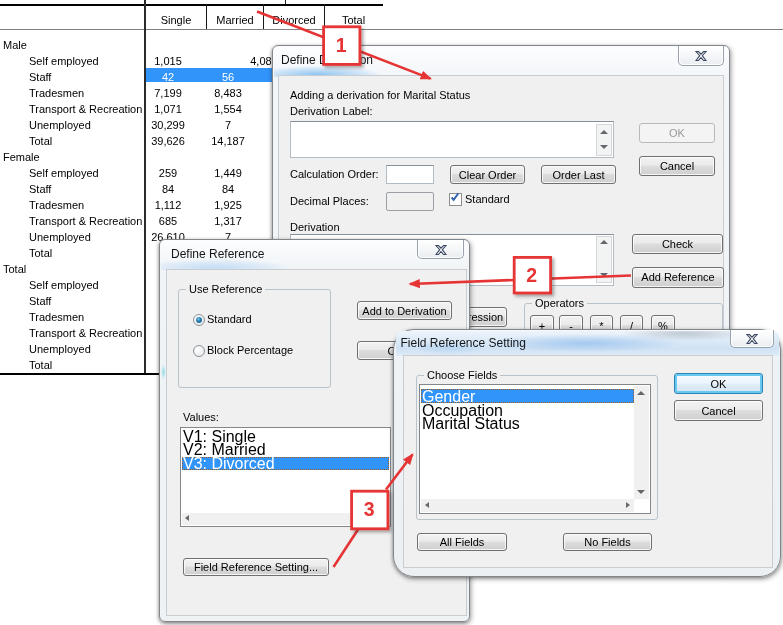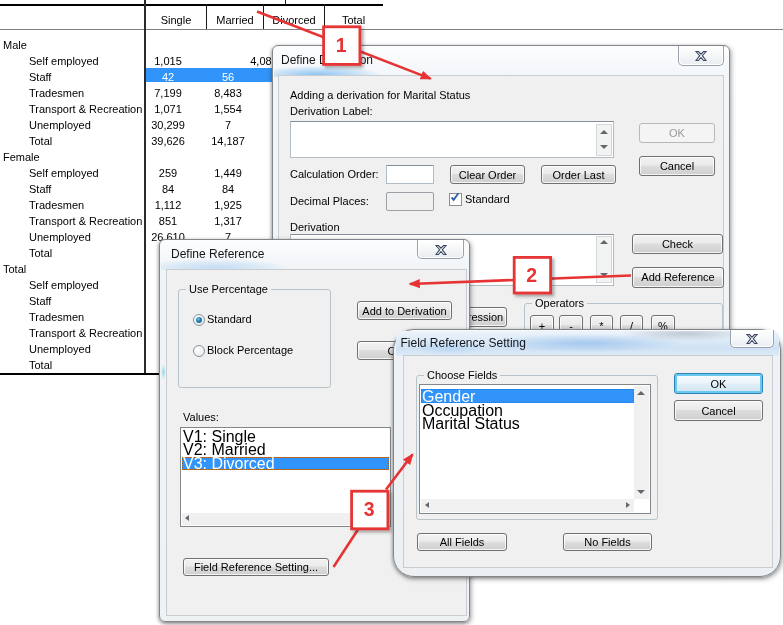--- a/index.html
+++ b/index.html
@@ -88,21 +88,21 @@
   <div class="num" style="left:133px;top:119.6px;width:70px;">30,299</div>
   <div class="num" style="left:193px;top:119.6px;width:70px;">7</div>
   <div class="num" style="left:133px;top:135.6px;width:70px;">39,626</div>
   <div class="num" style="left:193px;top:135.6px;width:70px;">14,187</div>
   <div class="num" style="left:133px;top:167.6px;width:70px;">259</div>
   <div class="num" style="left:193px;top:167.6px;width:70px;">1,449</div>
   <div class="num" style="left:133px;top:183.6px;width:70px;">84</div>
   <div class="num" style="left:193px;top:183.6px;width:70px;">84</div>
   <div class="num" style="left:133px;top:199.6px;width:70px;">1,112</div>
   <div class="num" style="left:193px;top:199.6px;width:70px;">1,925</div>
-  <div class="num" style="left:133px;top:215.6px;width:70px;">851</div>
+  <div class="num" style="left:133px;top:215.6px;width:70px;">685</div>
   <div class="num" style="left:193px;top:215.6px;width:70px;">1,317</div>
   <div class="num" style="left:133px;top:231.6px;width:70px;">26,610</div>
   <div class="num" style="left:193px;top:231.6px;width:70px;">7</div>
 </div>
 
 <div class="dlg" id="dd" style="left:272px;top:45px;width:456px;height:524px;
  background:linear-gradient(180deg,#fcfdfe,#f3f6f9 30px,#eff2f5);">
   <div class="a" style="left:1px;top:19px;width:145px;height:12px;
    background:radial-gradient(ellipse 55% 90% at 30% 80%,rgba(125,188,240,.85),rgba(150,200,245,.35) 58%,rgba(170,210,245,0) 80%);"></div>
   <div class="ttl" style="left:8px;top:8px;">Define Derivation</div>
@@ -160,21 +160,21 @@
    background:radial-gradient(ellipse 55% 90% at 32% 80%,rgba(165,205,242,.6),rgba(175,210,245,.25) 58%,rgba(185,215,245,0) 80%);"></div>
   <div class="ttl" style="left:11px;top:8px;">Define Reference</div>
   <div class="close" style="left:257px;width:47px;">
       <svg width="12" height="10" viewBox="0 0 12 10">
         <path d="M1,0.5 L3.4,0.5 L6,3.1 L8.6,0.5 L11,0.5 L7.3,4.7 L11,9.5 L8.6,9.5 L6,6.5 L3.4,9.5 L1,9.5 L4.7,4.7 z" fill="#fdfdfd" stroke="#39465f" stroke-width="1.1"></path>
       </svg>
     </div>
   <div class="panel" style="left:6px;top:29px;width:299px;height:345px;"></div>
   <div class="a" style="left:1px;top:124px;width:5px;height:16px;background:radial-gradient(ellipse,rgba(110,215,225,.75),rgba(140,225,235,0) 70%);"></div>
   <div class="gb" style="left:18px;top:49px;width:151px;height:97px;">
-      <span>Use Percentage</span>
+      <span>Use Reference</span>
     </div>
   <div class="radio" style="left:33px;top:74px;">
       <div class="a" style="left:2px;top:2px;width:6px;height:6px;border-radius:50%;background:radial-gradient(circle at 40% 35%,#7acbe8 0%,#2a7fb4 40%,#15537c);"></div>
     </div>
   <div class="t" style="left:47px;top:74px;">Standard</div>
   <div class="radio" style="left:33px;top:105px;"></div>
   <div class="t" style="left:47px;top:105px;">Block Percentage</div>
   <div class="b" style="left:197px;top:61px;width:93px;height:17px;">Add to Derivation</div>
   <div class="b" style="left:197px;top:101px;width:93px;height:17px;">Cancel</div>
   <div class="t" style="left:23px;top:172px;">Values:</div>

